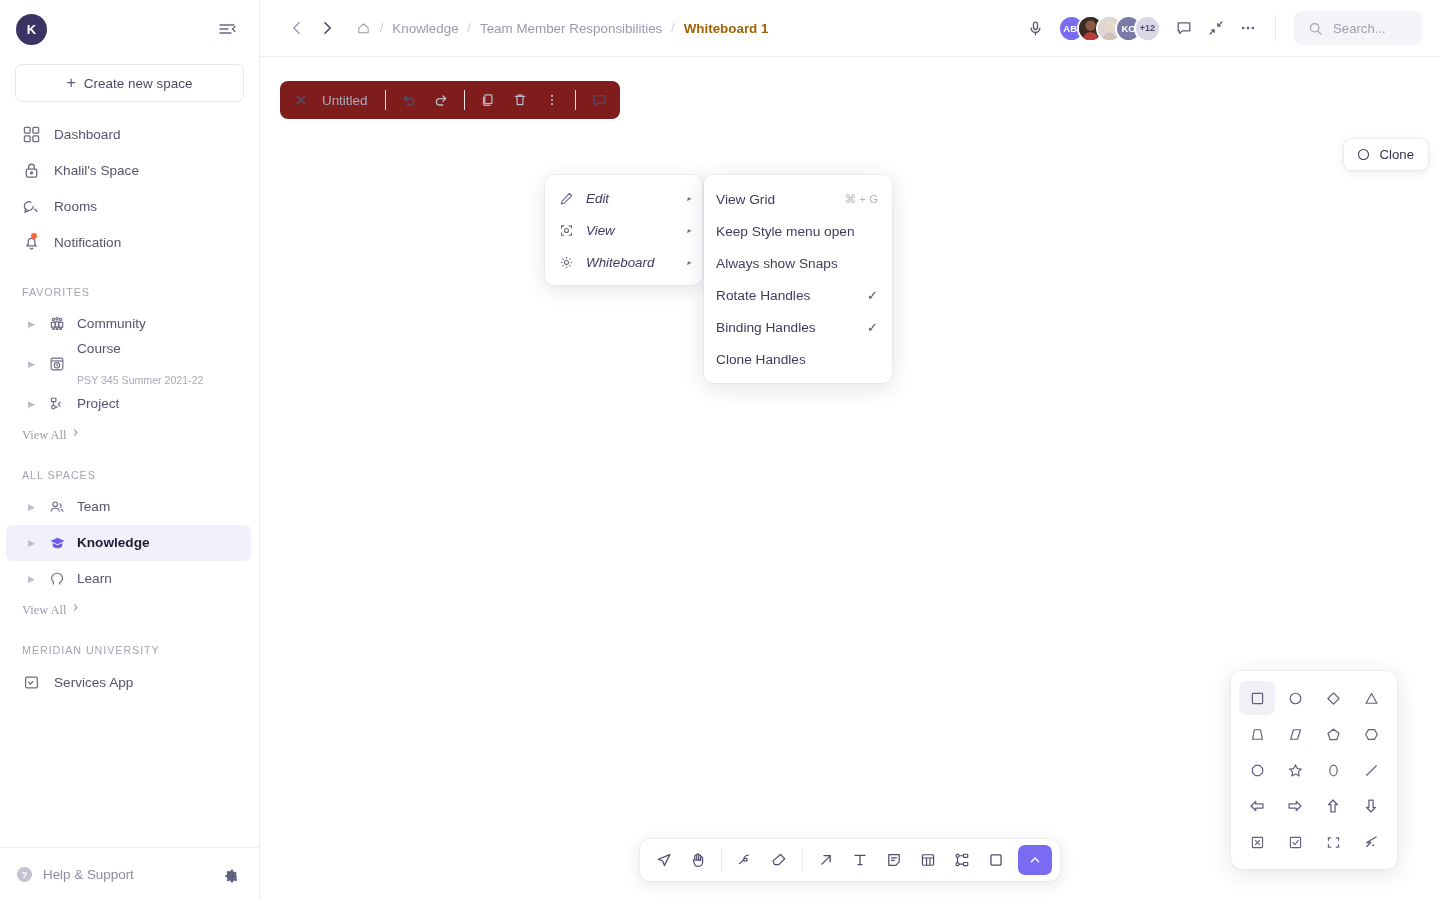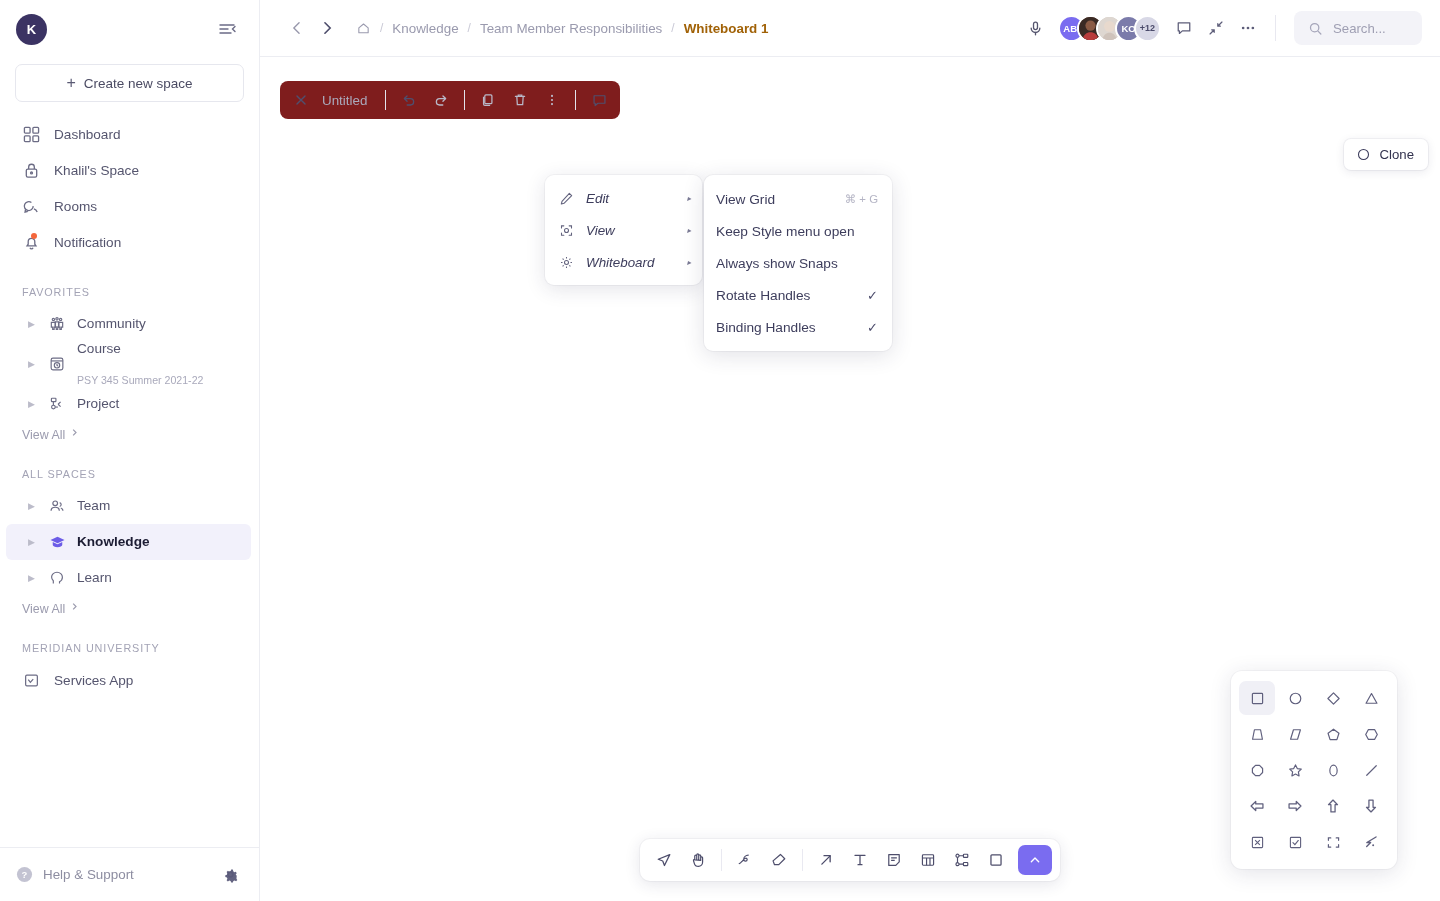--- a/index.html
+++ b/index.html
@@ -68,21 +68,21 @@
   .space-item.active { background: #f2f1fb; }
   .space-item.active .sp-name { color: #1c1c33; font-weight: 700; }
   .caret { width: 9px; color: #bcbcca; font-size: 9px; flex: 0 0 9px; line-height: 1; }
   .space-item .ico { width: 20px; height: 20px; display: flex; align-items: center; justify-content: center; color: #6c6c85; flex: 0 0 20px; }
   .sp-text { display: flex; flex-direction: column; justify-content: center; }
   .sp-name { line-height: 1.25; }
   .sp-sub { font-size: 10.6px; color: #a9a9bb; line-height: 1.3; margin-top: 16px; }
 
   .view-all {
     display: flex; align-items: flex-start; gap: 5px;
-    padding: 6px 22px 0 22px; color: #9b9bae; font-size: 12.4px; cursor: pointer;
+    padding: 6px 22px 0 22px; color: #9b9bae; font-size: 12.4px; cursor: pointer; font-family: Liberation Serif, serif;
   }
 
   .sb-footer {
     margin-top: auto; height: 54px; border-top: 1px solid #ecedf2;
     display: flex; align-items: center; justify-content: space-between;
     padding: 0 20px 0 16px;
   }
   .help { display: flex; align-items: center; gap: 10px; color: #8d8da1; font-size: 13.4px; cursor: pointer; }
   .gear-btn { color: #5b5b7a; cursor: pointer; display:flex; }
 
@@ -584,20 +584,23 @@
           <span>Always show Snaps</span>
         </div>
         <div class="sub-item">
           <span>Rotate Handles</span>
           <span class="check">✓</span>
         </div>
         <div class="sub-item">
           <span>Binding Handles</span>
           <span class="check">✓</span>
         </div>
+        <div class="sub-item">
+          <span>Clone Handles</span>
+        </div>
       </div>
 
       <div class="styles-btn">
         <svg width="15" height="15" viewBox="0 0 18 18" fill="none" stroke="#3d3d5c" stroke-width="1.3">
             <circle cx="9" cy="9" r="6"></circle>
           </svg>
         <span>Clone</span>
       </div>
 
       <div class="shapes-panel">

